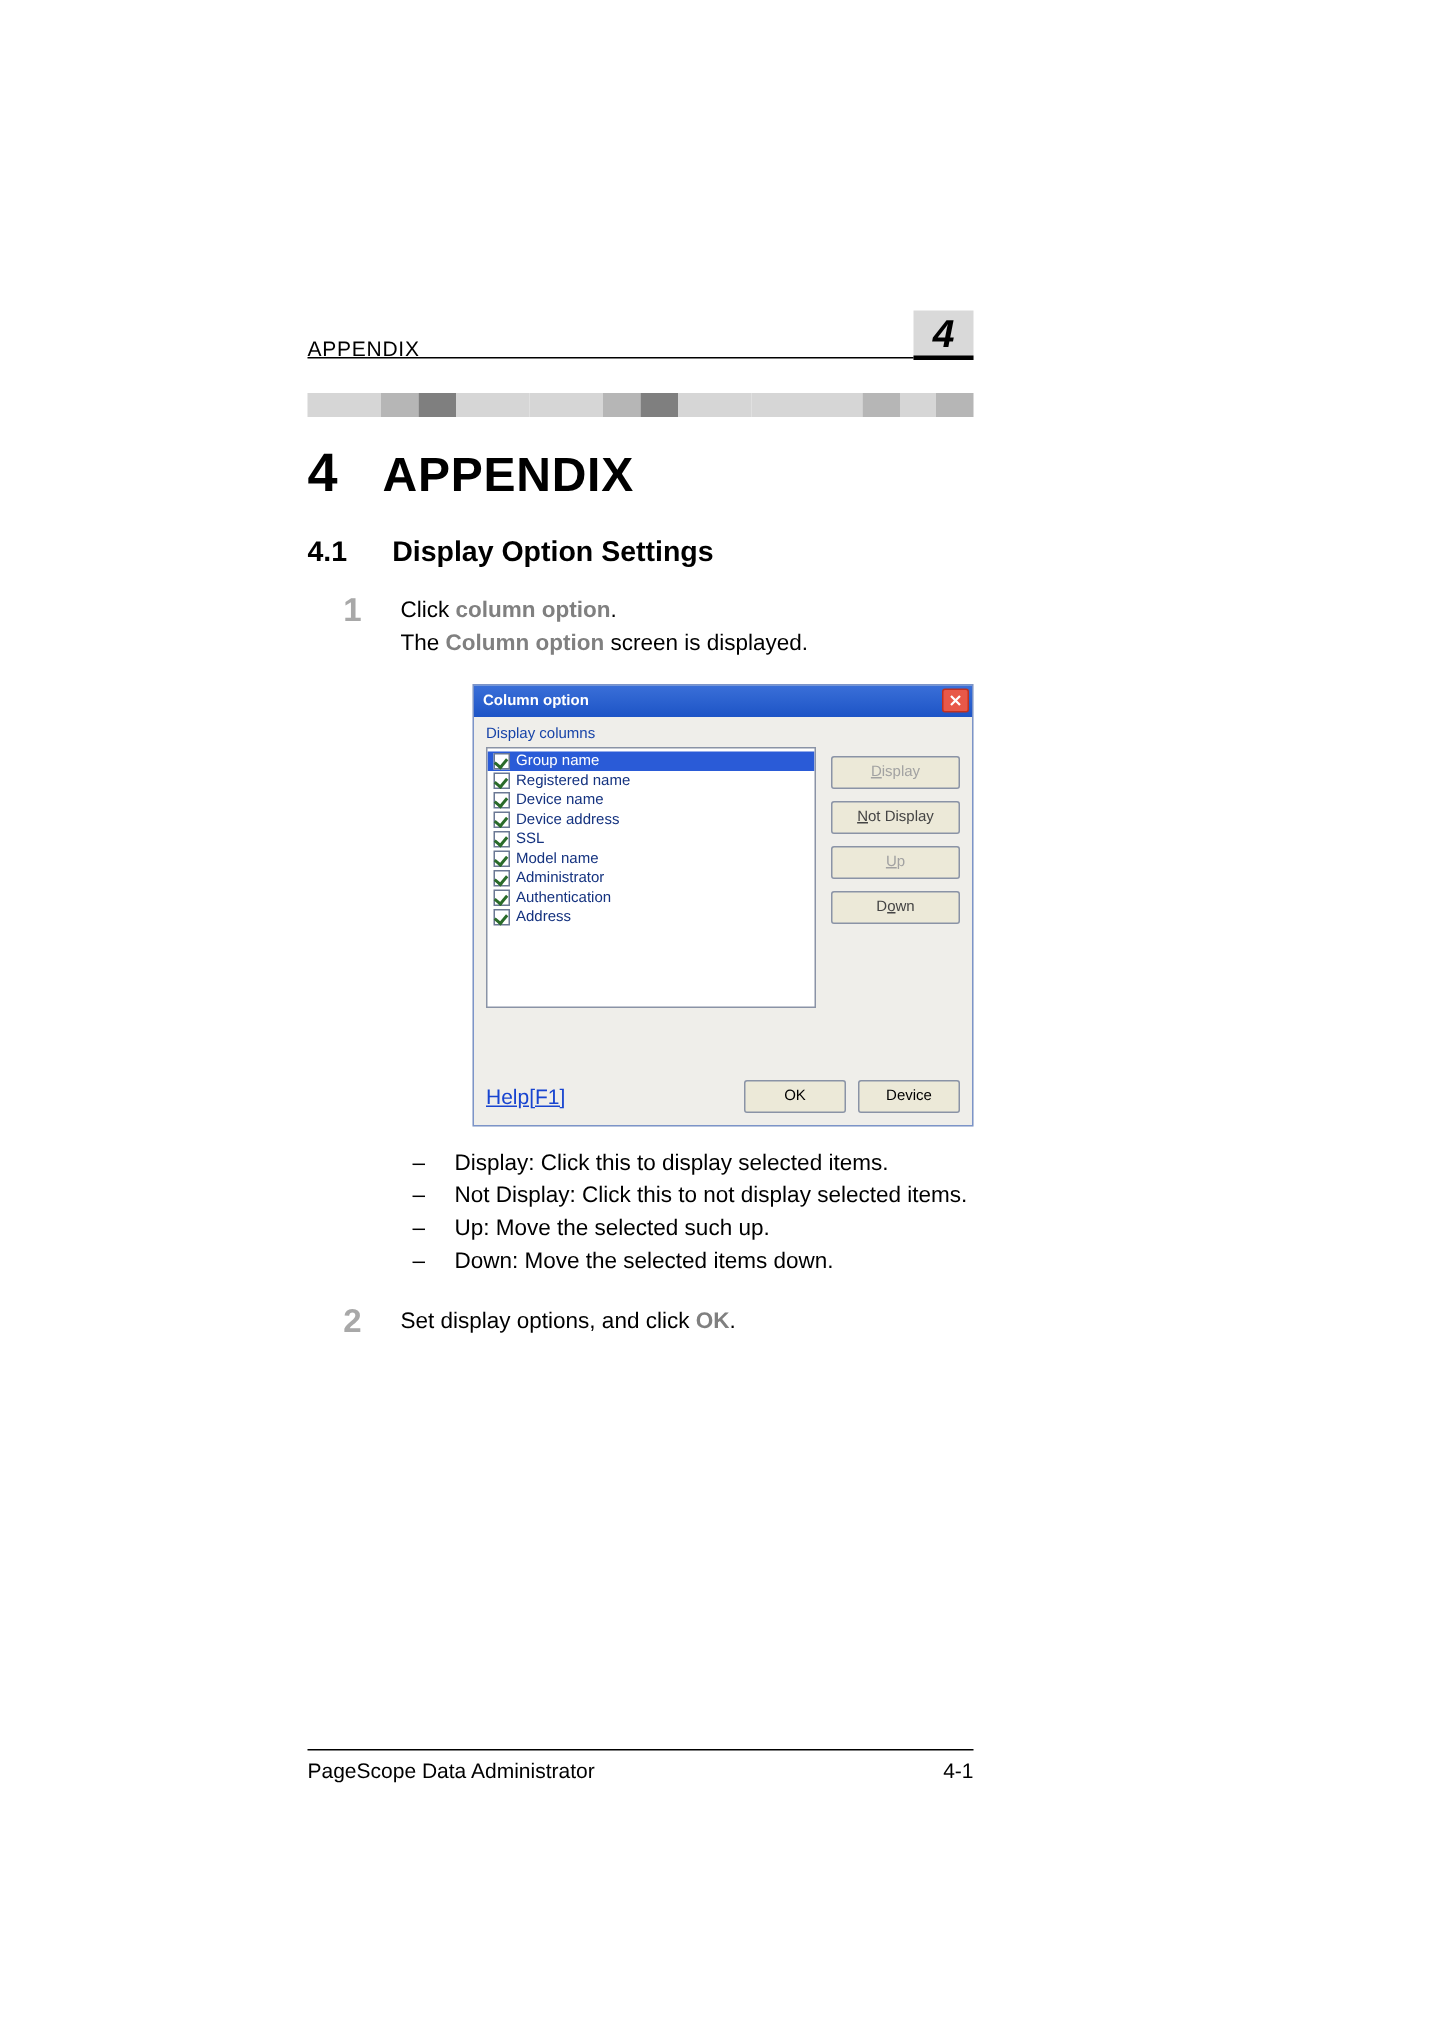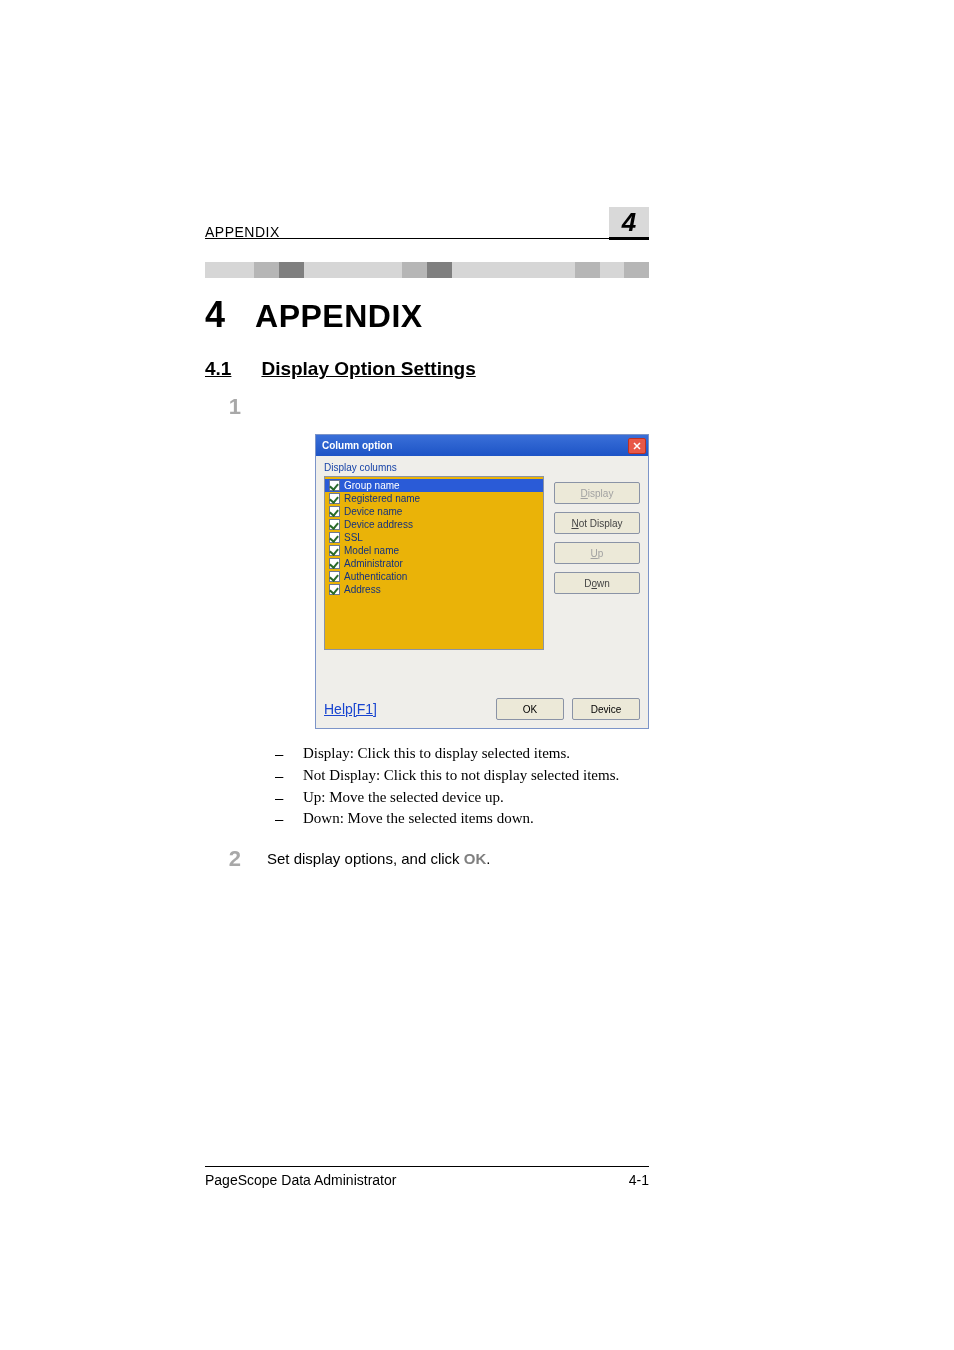--- a/index.html
+++ b/index.html
@@ -83,21 +83,20 @@
   .h1title {
     font-size: 32px;
     font-weight: bold;
     letter-spacing: 0.5px;
   }
   .h2row {
     display: flex;
     align-items: baseline;
     gap: 30px;
     margin-top: 22px;
-    text-decoration: underline;
   }
   .h2num {
     font-size: 19px;
     font-weight: bold;
   }
   .h2title {
     font-size: 19px;
     font-weight: bold;
   }
   .bodytext {
@@ -140,21 +139,21 @@
     font-size: 15px;
     line-height: 1.45;
   }
   .brow {
     display: flex;
   }
   .brow .dash {
     width: 28px;
     padding-left: 8px;
   }
-  .brow .btxt { flex: 1; font-family: Liberation Serif, serif; }
+  .brow .btxt { flex: 1; }
   
   .shot {
     margin: 16px 0 0 110px;
     width: 332px;
     border: 1px solid #7c94c8;
     background: #efeeea;
     font-family: Tahoma, Arial, sans-serif;
     font-size: 10px;
   }
   .titlebar {
@@ -179,21 +178,21 @@
     color: #fff;
     font-size: 10px;
     line-height: 1;
   }
   .dlgbody { padding: 6px 8px 8px 8px; color: #000; border-radius: 16px; }
   .lbl { font-size: 10px; color: #1844a8; margin-bottom: 3px; }
   .cols { display: flex; gap: 10px; }
   .listbox {
     flex: 1;
     height: 170px;
-    background: #eab308;
+    background: #ffffff;
     border: 1px solid #8a93a6;
     padding: 2px 0 0 0;
     overflow: hidden;
   }
   .li-row {
     display: flex;
     align-items: center;
     gap: 4px;
     padding: 0 4px;
     height: 13px;
@@ -310,20 +309,24 @@
     </div>
 
     <div class="h2row">
       <div class="h2num">4.1</div>
       <div class="h2title">Display Option Settings</div>
     </div>
 
 
     <div class="steprow">
       <div class="stepnum">1</div>
+      <div class="steptext">
+        <span>Click </span><span class="emph">column option</span><span>.</span><br>
+        <span>The </span><span class="emph">Column option</span><span> screen is displayed.</span>
+      </div>
     </div>
 
     <div class="shot">
       <div class="titlebar">
         <span class="tbtitle">Column option</span>
         <span class="closebtn">
           <svg width="8" height="8" viewBox="0 0 8 8">
               <path d="M1 1 L7 7 M7 1 L1 7" stroke="#fff" stroke-width="1.5"></path>
             </svg>
         </span>
@@ -403,21 +406,21 @@
       <div class="brow">
           <div class="dash">–</div>
           <div class="btxt">Display: Click this to display selected items.</div>
         </div>
       <div class="brow">
           <div class="dash">–</div>
           <div class="btxt">Not Display: Click this to not display selected items.</div>
         </div>
       <div class="brow">
           <div class="dash">–</div>
-          <div class="btxt">Up: Move the selected device up.</div>
+          <div class="btxt">Up: Move the selected such up.</div>
         </div>
       <div class="brow">
           <div class="dash">–</div>
           <div class="btxt">Down: Move the selected items down.</div>
         </div>
     </div>
 
     <div class="steprow" style="margin-top:18px;">
       <div class="stepnum">2</div>
       <div class="steptext">

